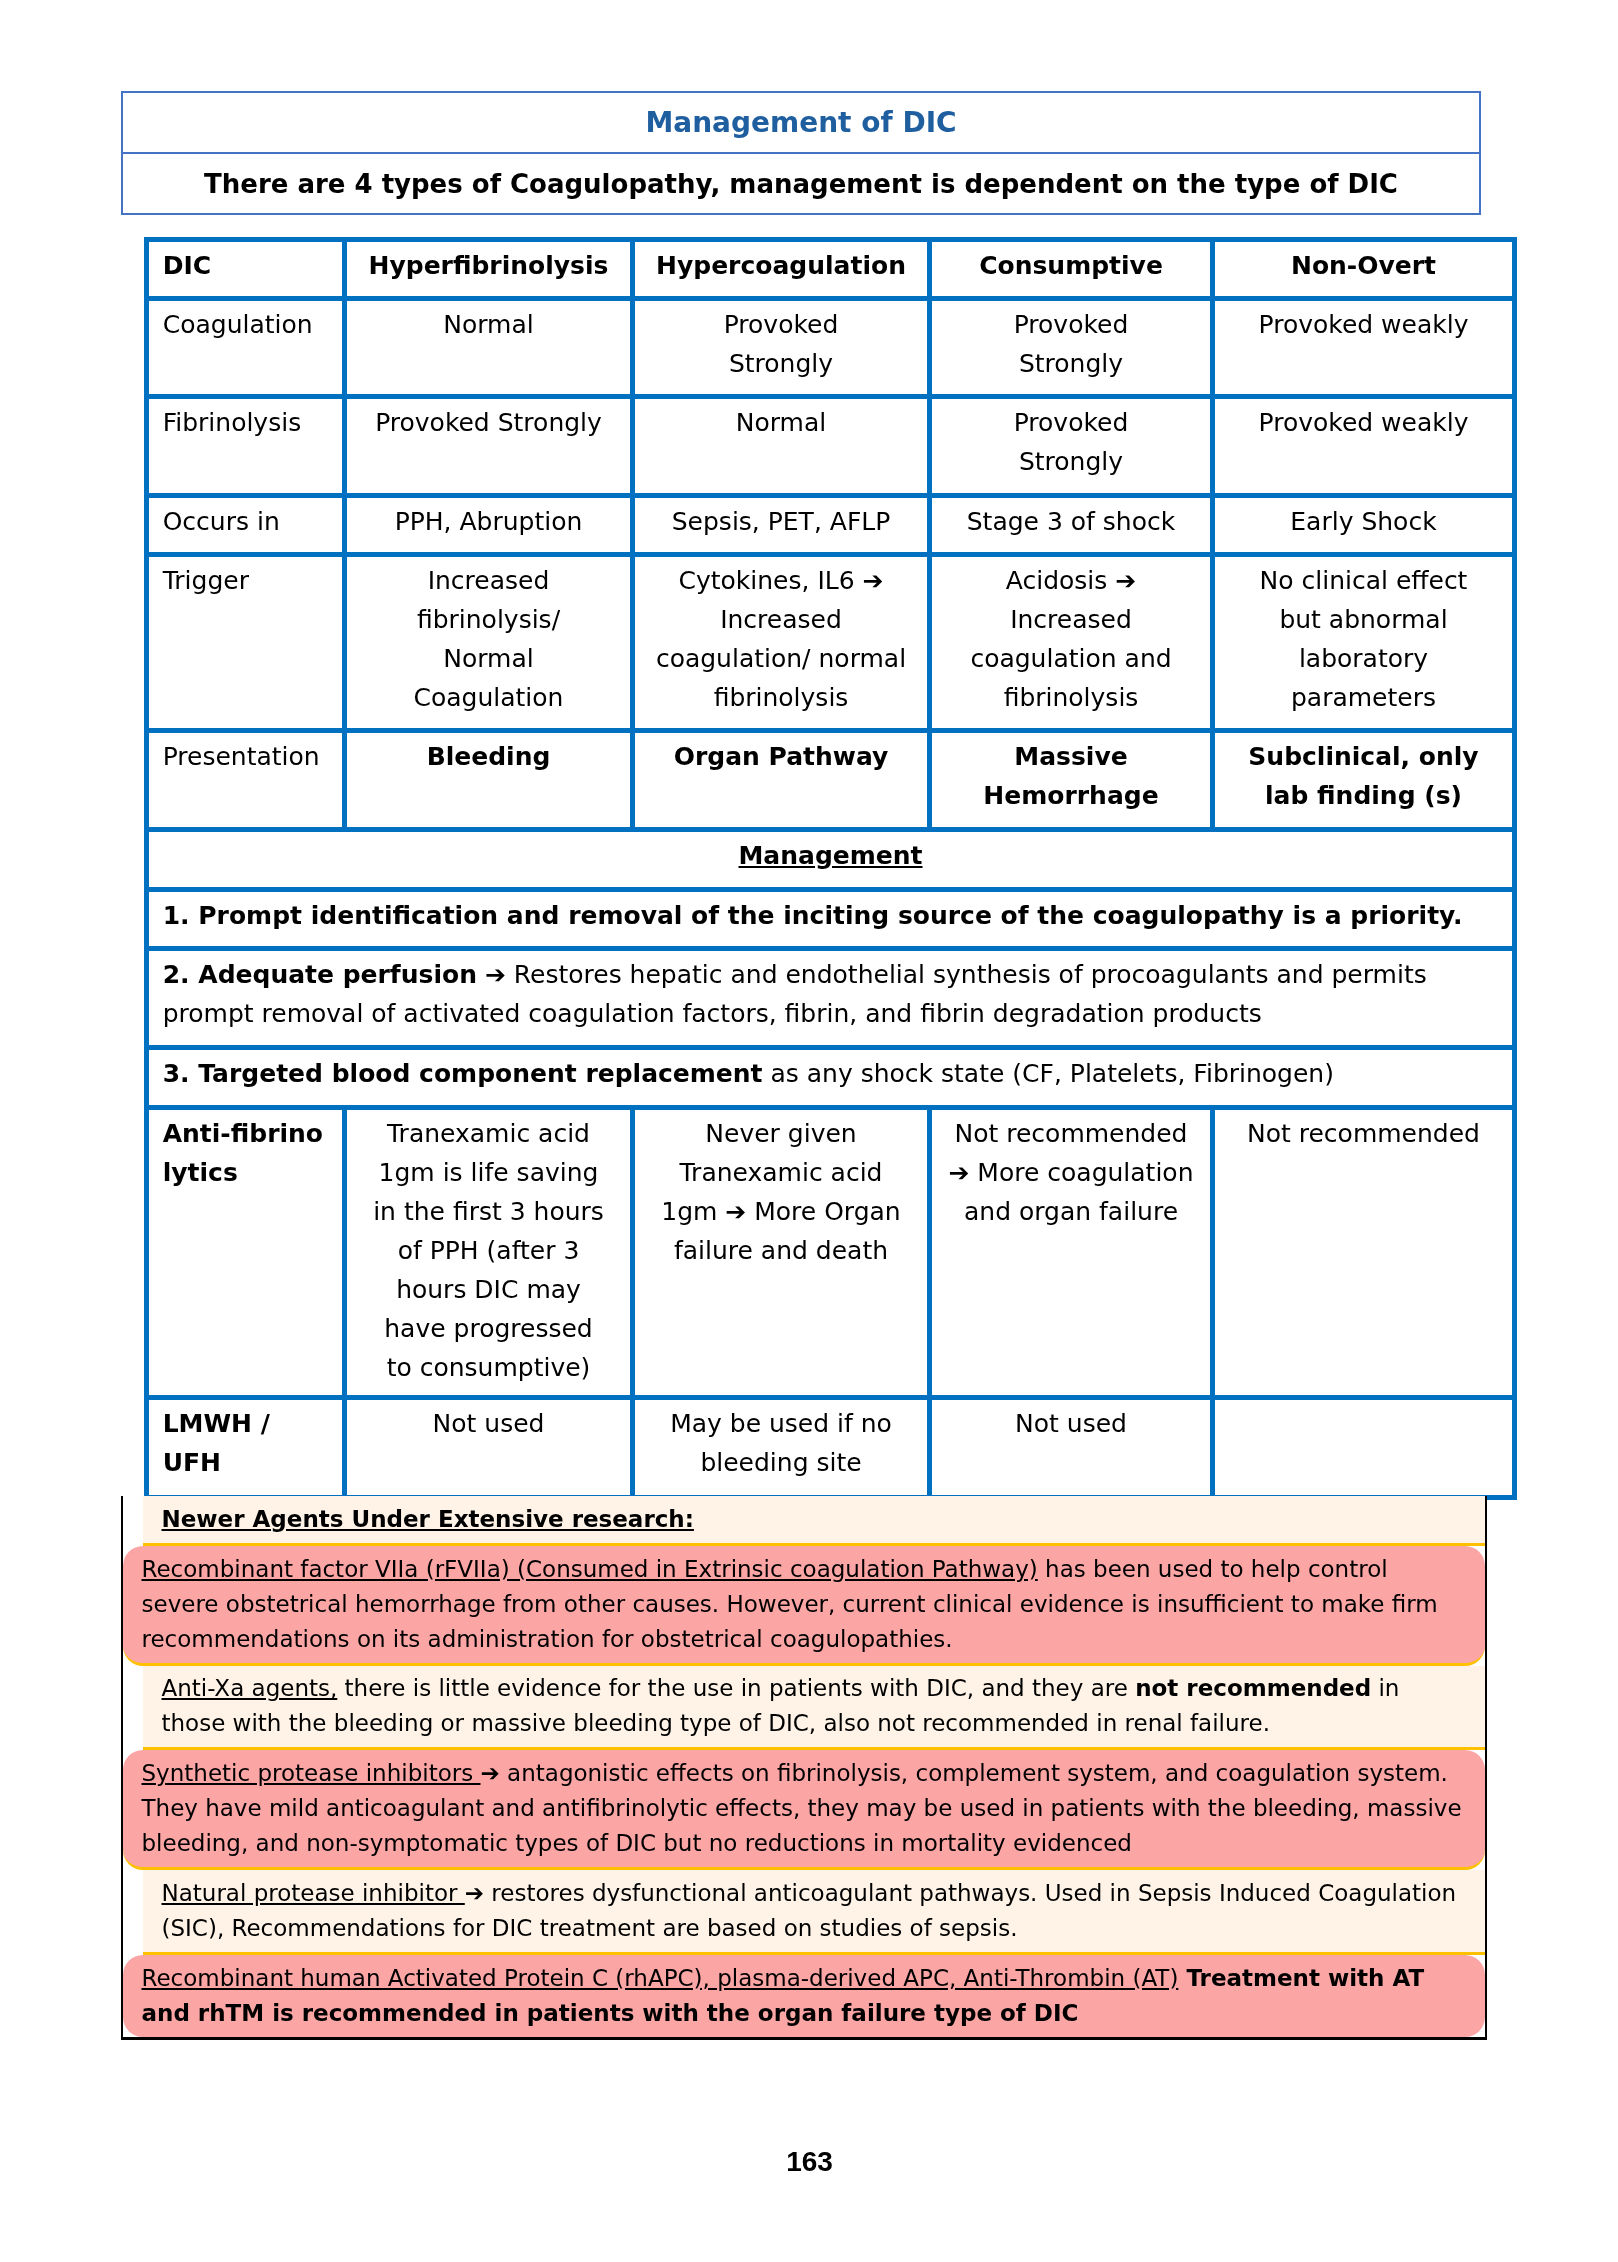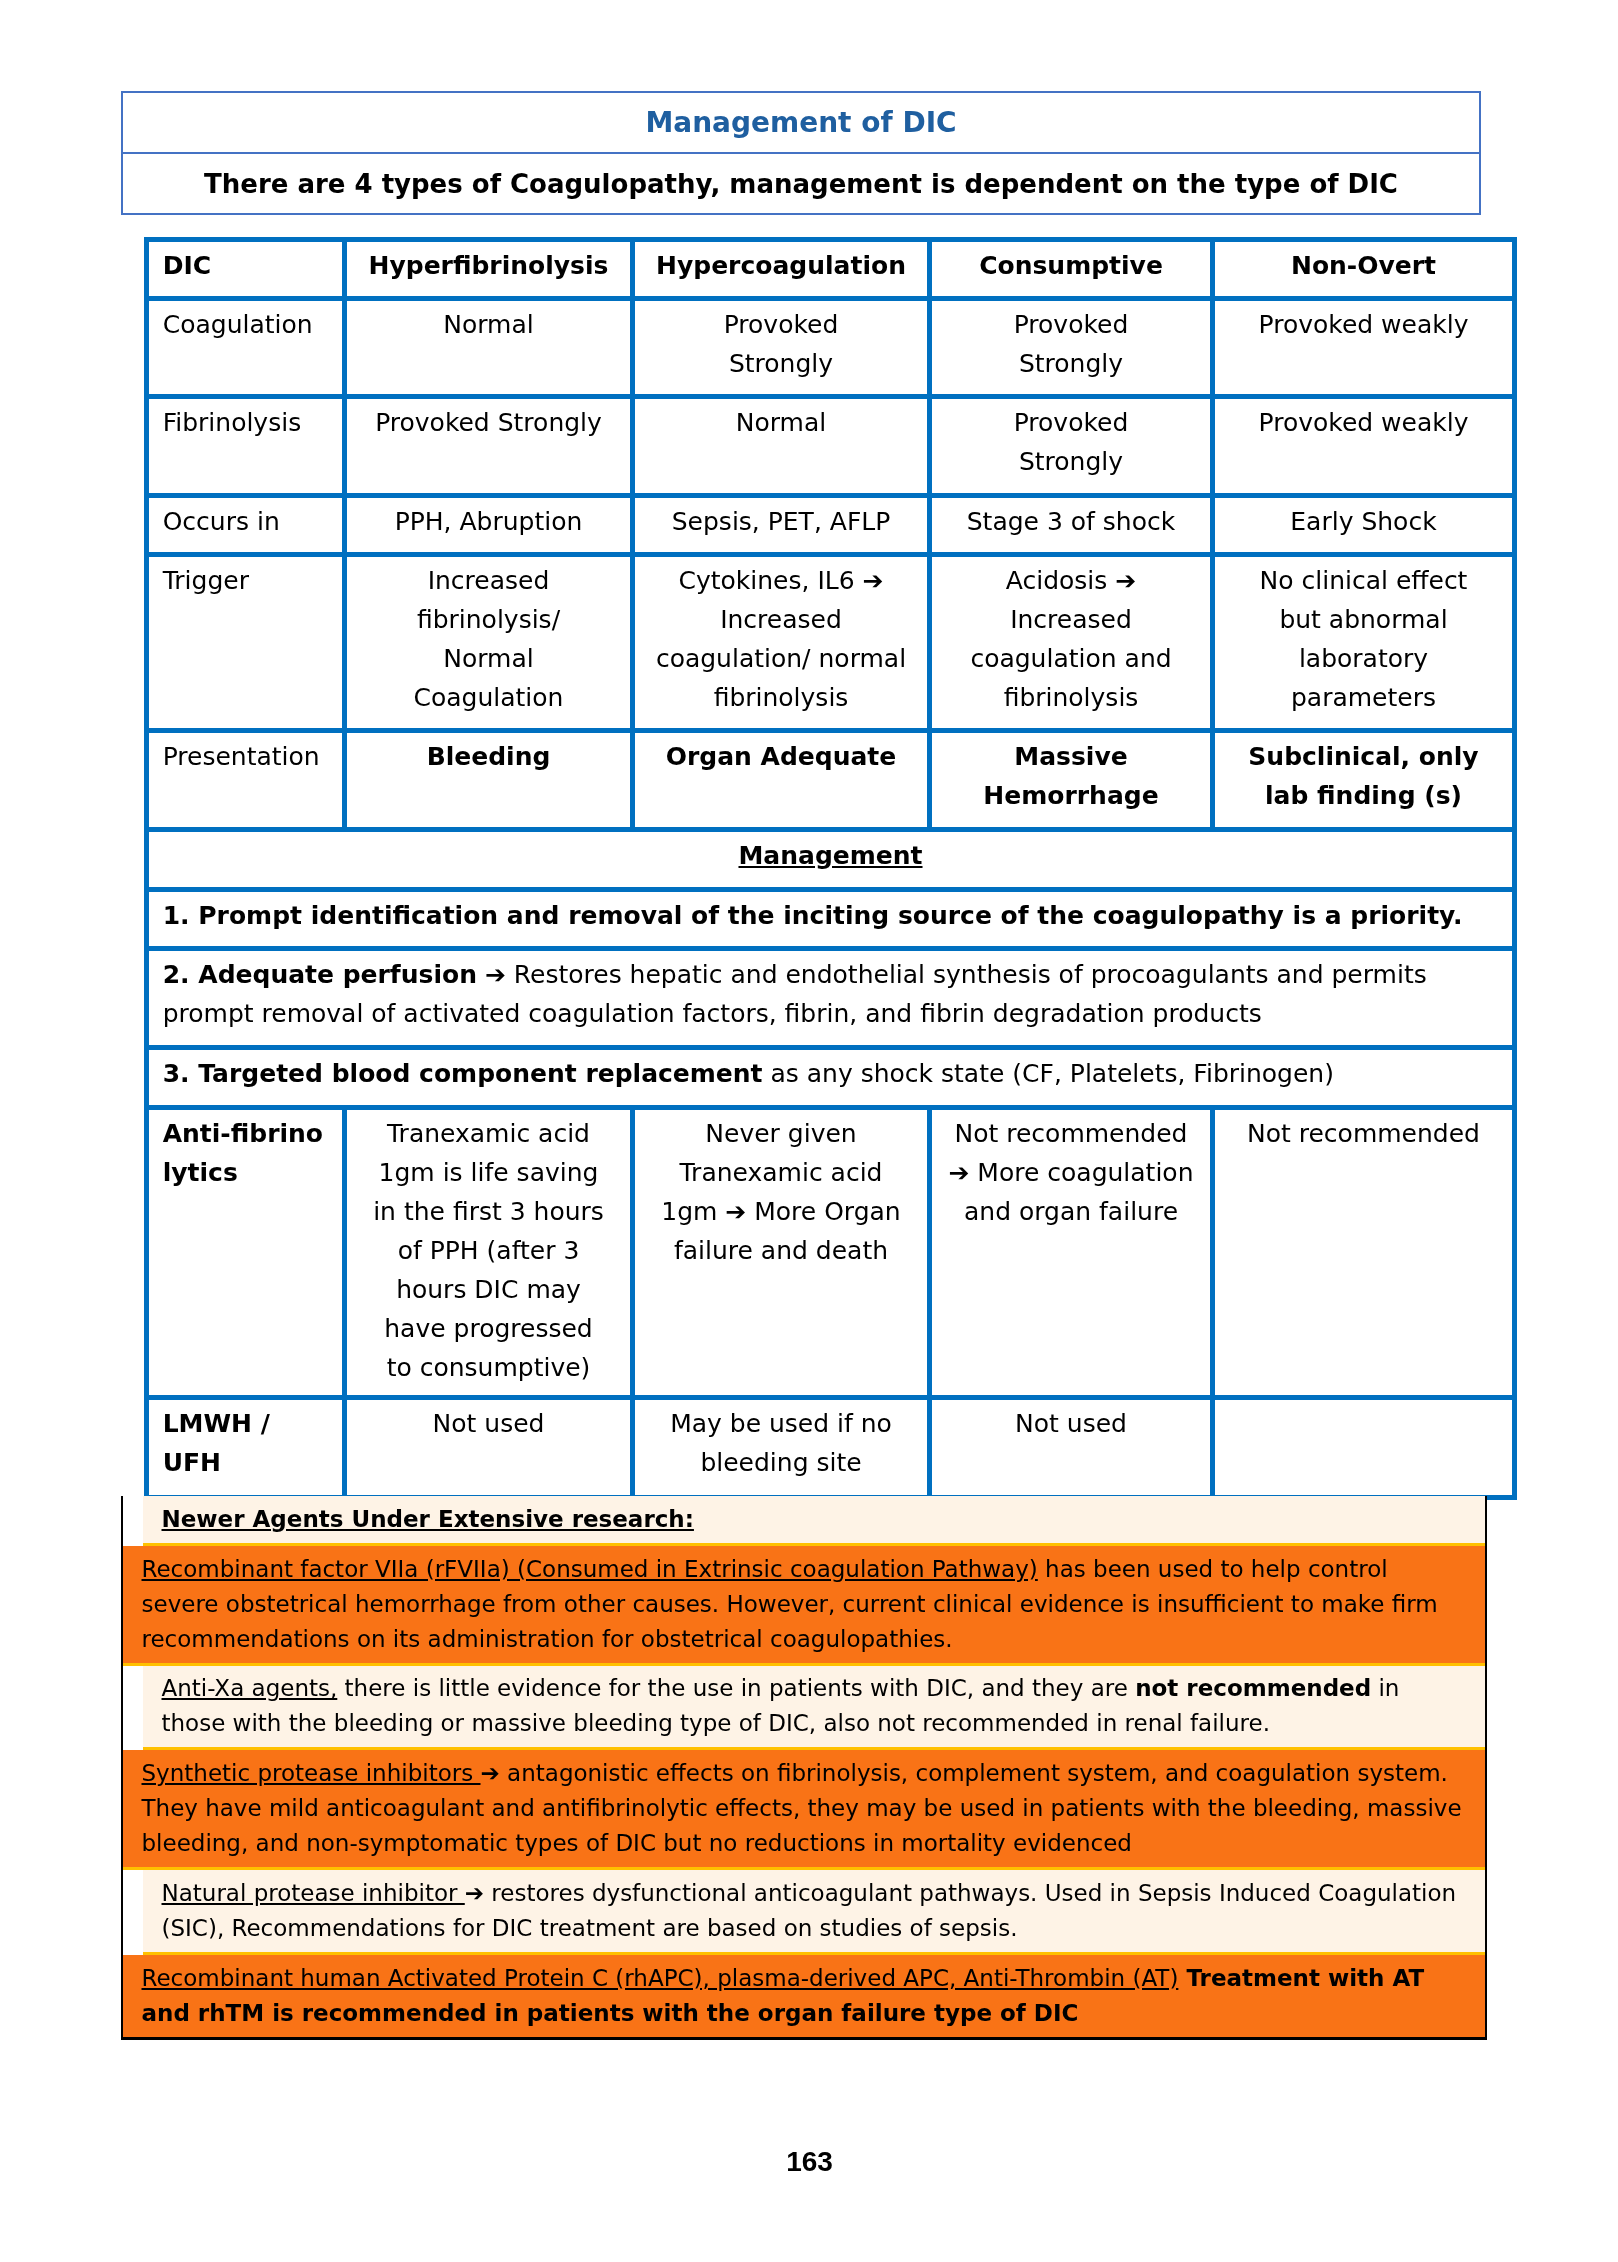--- a/index.html
+++ b/index.html
@@ -46,21 +46,21 @@
     .research {
       position: absolute; left: 121px; top: 1496px; width: 1366px;
       border-left: 2.9px solid #000; border-right: 2.9px solid #000; border-bottom: 3.9px solid #000;
       box-sizing: border-box; font-size: 23px; line-height: 35px;
     }
     .research .row {
       padding: 5.9px 17.6px 5.9px 18.5px; border-bottom: 3.9px solid #FFC000;
     }
     .research .row:last-child { border-bottom: none; }
     .research .light { background: #FEF3E6; margin-left: 20px; }
-    .research .peach { background: #f97316; }
+    .research .peach { background: #fca5a5; border-radius: 20px; }
     .research .heading { font-weight: bold; text-decoration: underline; }
 
     .page-number {
       position: absolute; left: 0; width: 1619px; top: 2146px;
       text-align: center; font-family: "Liberation Sans", sans-serif;
       font-size: 28px; font-weight: bold;
     }
   </style>
 </head>
 <body>
@@ -118,21 +118,21 @@
       <td class="label">Trigger</td>
       <td style="padding-left:39px;padding-right:39px">Increased fibrinolysis/ Normal Coagulation</td>
       <td>Cytokines, IL6 ➔ Increased coagulation/ normal fibrinolysis</td>
       <td>Acidosis ➔ Increased coagulation and fibrinolysis</td>
       <td style="padding-left:29px;padding-right:29px">No clinical effect but abnormal laboratory parameters</td>
     </tr>
 
     <tr style="height:99px">
       <td class="label" style="word-break:break-all">Presentation</td>
       <td class="bold">Bleeding</td>
-      <td class="bold">Organ Adequate</td>
+      <td class="bold">Organ Pathway</td>
       <td class="bold" style="padding-left:49px;padding-right:49px">Massive Hemorrhage</td>
       <td class="bold">Subclinical, only lab finding (s)</td>
     </tr>
 
     <tr style="height:60px">
       <td colspan="5" class="span-center bold">
         <span class="u">Management</span>
       </td>
     </tr>
 

